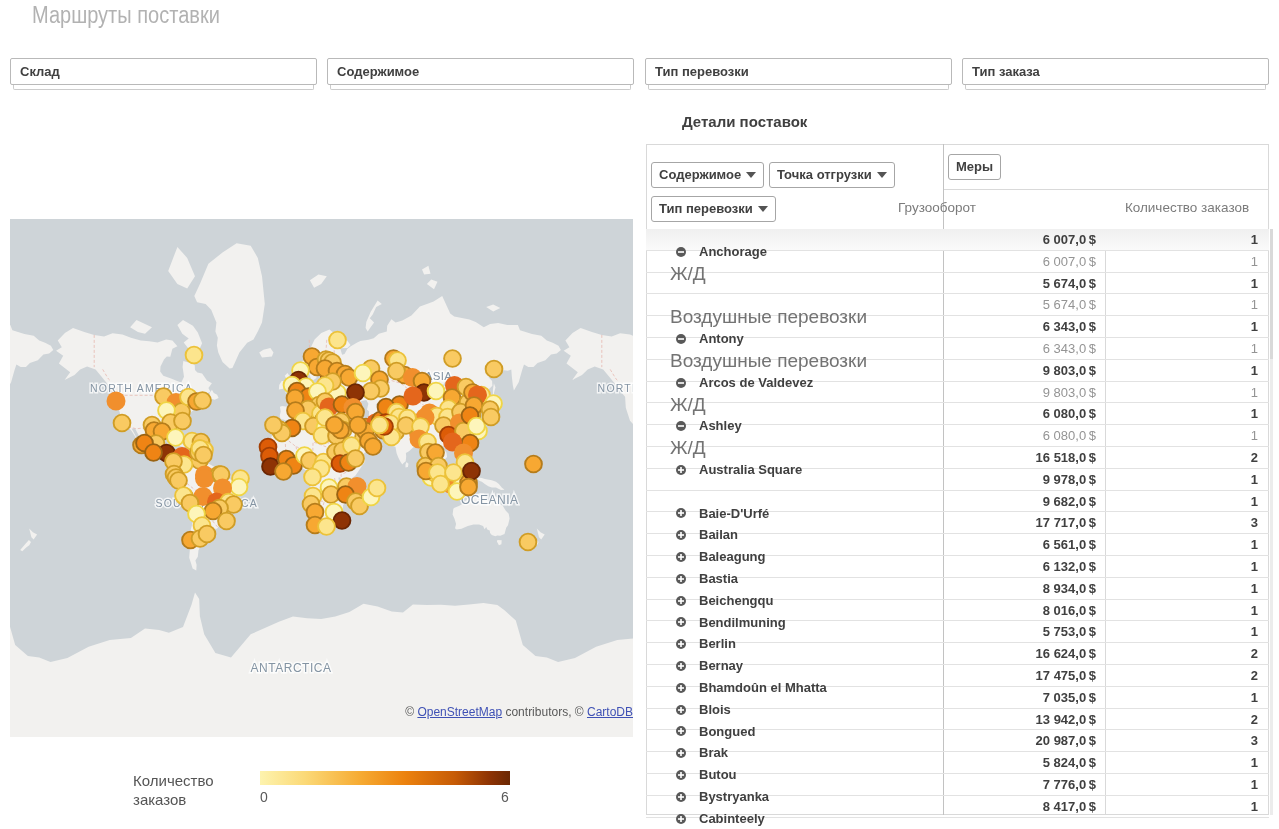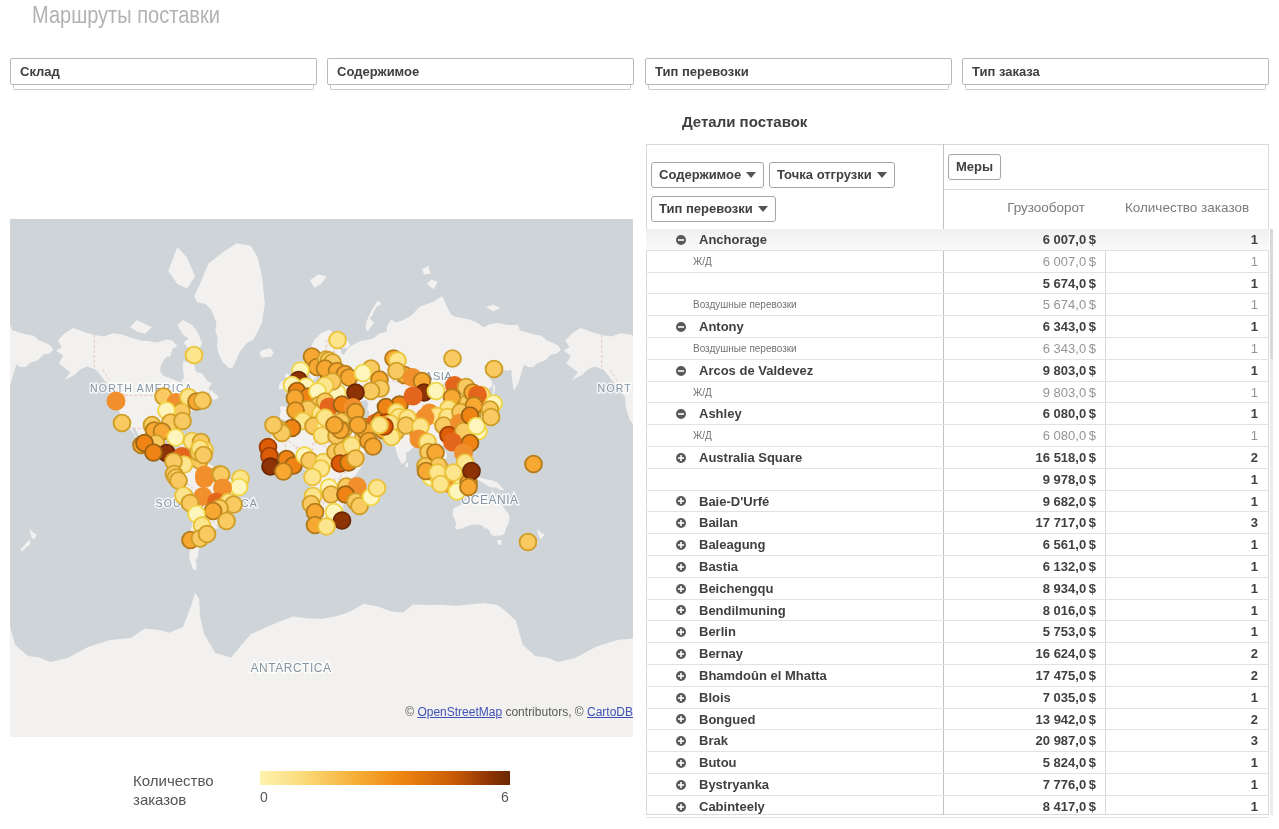--- a/index.html
+++ b/index.html
@@ -19,33 +19,33 @@
 #legend0 { left:260px; top:789px; font-size:14px; color:#595959; }
 #legend6 { left:501px; top:789px; font-size:14px; color:#595959; }
 #ttitle { left:682px; top:113px; font-size:15px; font-weight:700; color:#404040; }
 #table { left:646px; top:144px; width:623px; height:671px; border:1px solid #d9d9d9; background:#fff; }
 #vdiv { left:943px; top:144px; width:1px; height:671px; background:#c2c2c2; }
 #mrow { left:944px; top:189px; width:325px; height:1px; background:#d9d9d9; }
 .dimbtn { position:absolute; height:26px; border:1px solid #a6a6a6; border-radius:3px; background:#fff;
   font-size:13px; font-weight:700; color:#404040; line-height:24px; padding:0 7px; }
 .dimbtn .car { display:inline-block; margin-left:5px; width:0; height:0; border-left:5px solid transparent;
   border-right:5px solid transparent; border-top:6px solid #545454; vertical-align:1px; }
-#hdr1 { left:932px; top:200px; width:153px; text-align:right; font-size:13.5px; color:#7b7b7b; }
+#hdr1 { left:898px; top:200px; width:153px; text-align:left; font-size:13.5px; color:#7b7b7b; }
 #hdr2 { left:1105px; top:200px; width:164px; text-align:center; font-size:13.5px; color:#7b7b7b; }
 #cdiv { left:1105px; top:229px; width:1px; height:586px; background:#d9d9d9; }
 #hline { left:646px; top:229px; width:623px; height:1px; background:#8c8c8c; }
 #rows { left:646px; top:229px; width:623px; }
 .tr { position:relative; height:21.8px; border-bottom:1px solid #e2e2e2; }
 .tr.hl { background:linear-gradient(#f0f0f0,#fafafa); }
-.c1 { position:absolute; left:0; top:0; width:297px; height:25px; line-height:21.8px; }
+.c1 { position:absolute; left:0; top:12px; width:297px; height:25px; line-height:21.8px; }
 .c2 { position:absolute; left:297px; top:0; width:450px; height:20px; line-height:21.8px; text-align:right; padding-right:9px; width:162px; left:297px; }
 .c3 { position:absolute; left:459px; top:0; width:164px; height:21.8px; line-height:21.8px; text-align:right; padding-right:11px; }
 .ticon { position:absolute; left:30px; top:5.9px; }
 .pname { position:absolute; left:53px; font-size:13px; font-weight:700; color:#404040; }
-.cr { padding-left:47px; font-size:10px; color:#737373; }
+.cr { padding-left:24px; font-size:19px; color:#737373; }
 .pv { font-size:13px; font-weight:700; color:#404040; }
 .cv { font-size:13px; color:#949494; }
 #sbar { left:1270px; top:229px; width:3px; height:586px; background:#ececec; }
 #sthumb { left:1270px; top:229px; width:3px; height:130px; background:#d9d9d9; }
 </style></head>
 <body>
 <div class="abs" id="title">Маршруты поставки</div>
 <div class="abs fbox" style="left:10px;width:307px;">
     <span>Склад</span>
   </div>

